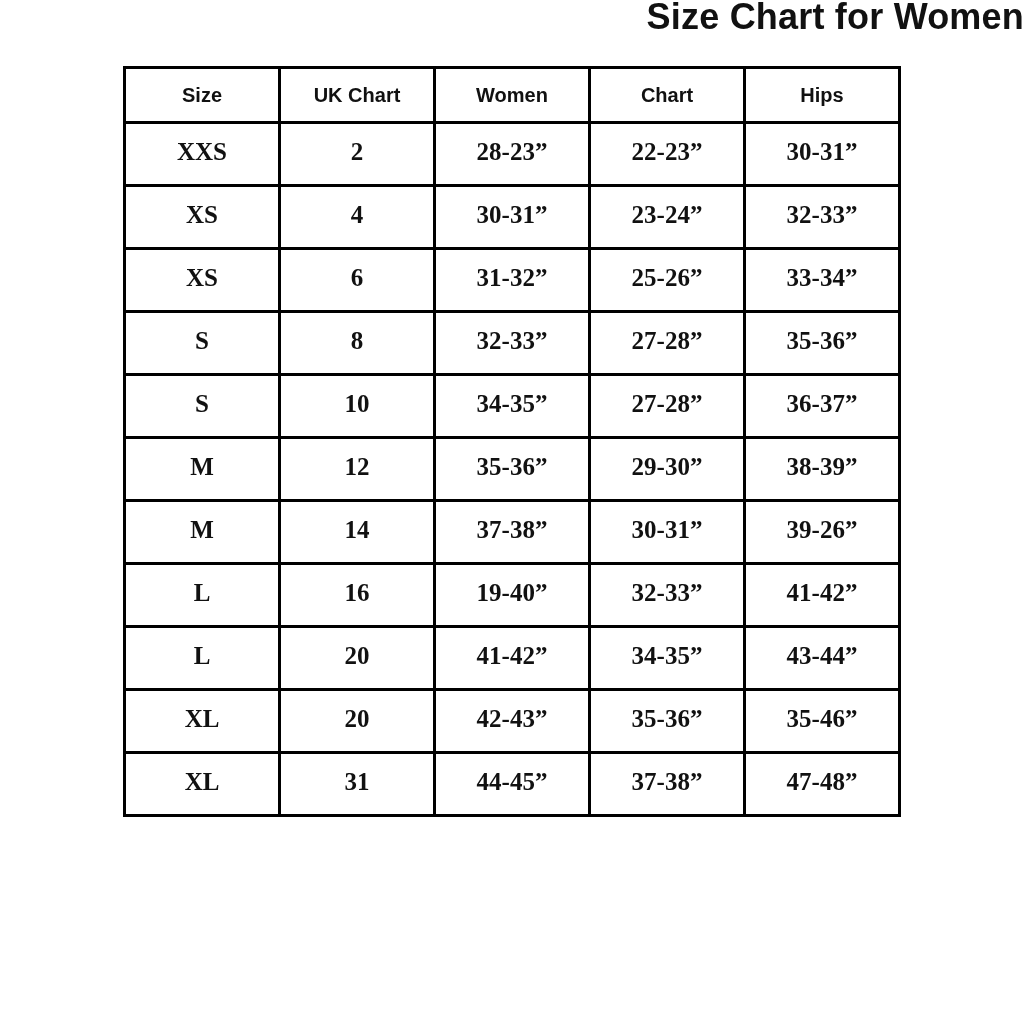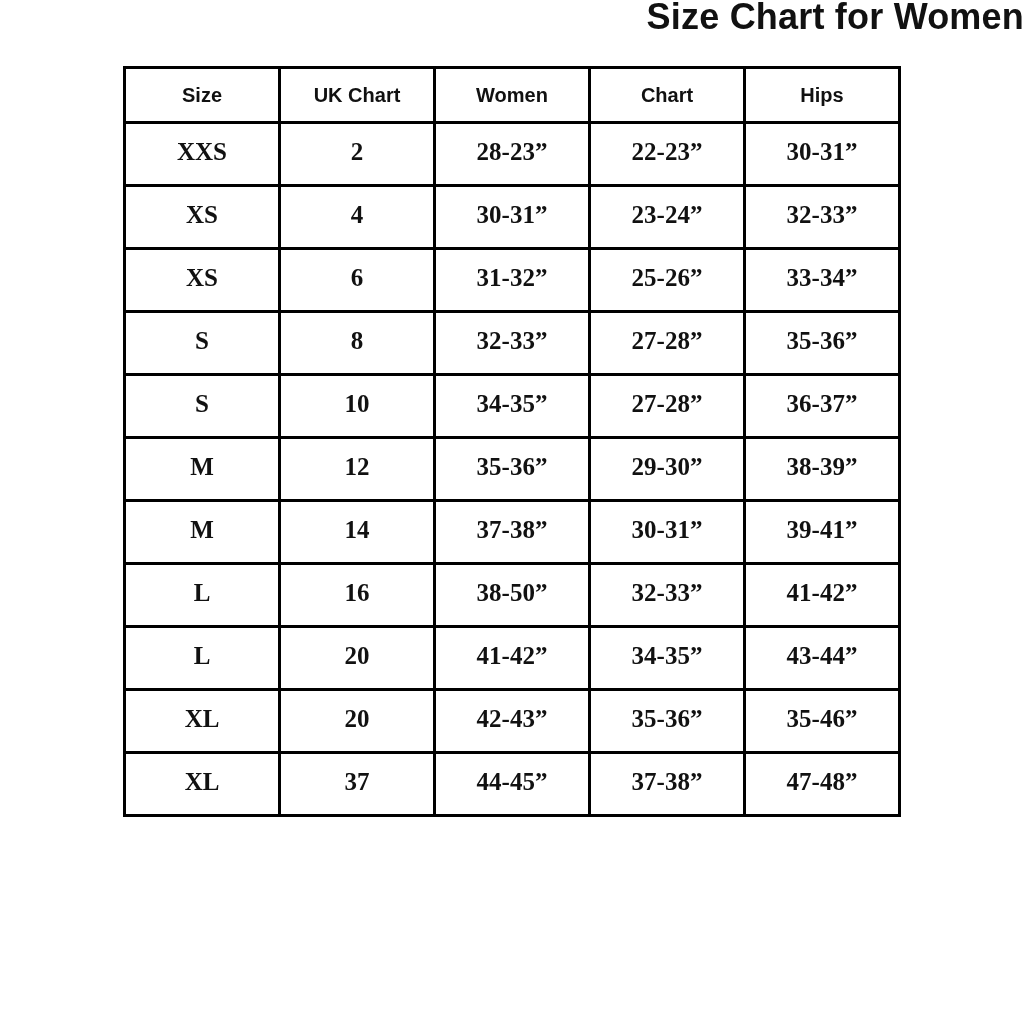--- a/index.html
+++ b/index.html
@@ -106,46 +106,46 @@
         <td>12</td>
         <td>35-36”</td>
         <td>29-30”</td>
         <td>38-39”</td>
       </tr>
       <tr>
         <td>M</td>
         <td>14</td>
         <td>37-38”</td>
         <td>30-31”</td>
-        <td>39-41”</td>
+        <td>39-26”</td>
       </tr>
       <tr>
         <td>L</td>
         <td>16</td>
-        <td>38-50”</td>
+        <td>19-40”</td>
         <td>32-33”</td>
         <td>41-42”</td>
       </tr>
       <tr>
         <td>L</td>
         <td>20</td>
         <td>41-42”</td>
         <td>34-35”</td>
         <td>43-44”</td>
       </tr>
       <tr>
         <td>XL</td>
         <td>20</td>
         <td>42-43”</td>
         <td>35-36”</td>
         <td>35-46”</td>
       </tr>
       <tr>
         <td>XL</td>
-        <td>37</td>
+        <td>31</td>
         <td>44-45”</td>
         <td>37-38”</td>
         <td>47-48”</td>
       </tr>
     </tbody>
   </table>
 
 </div>
 
 </body></html>

